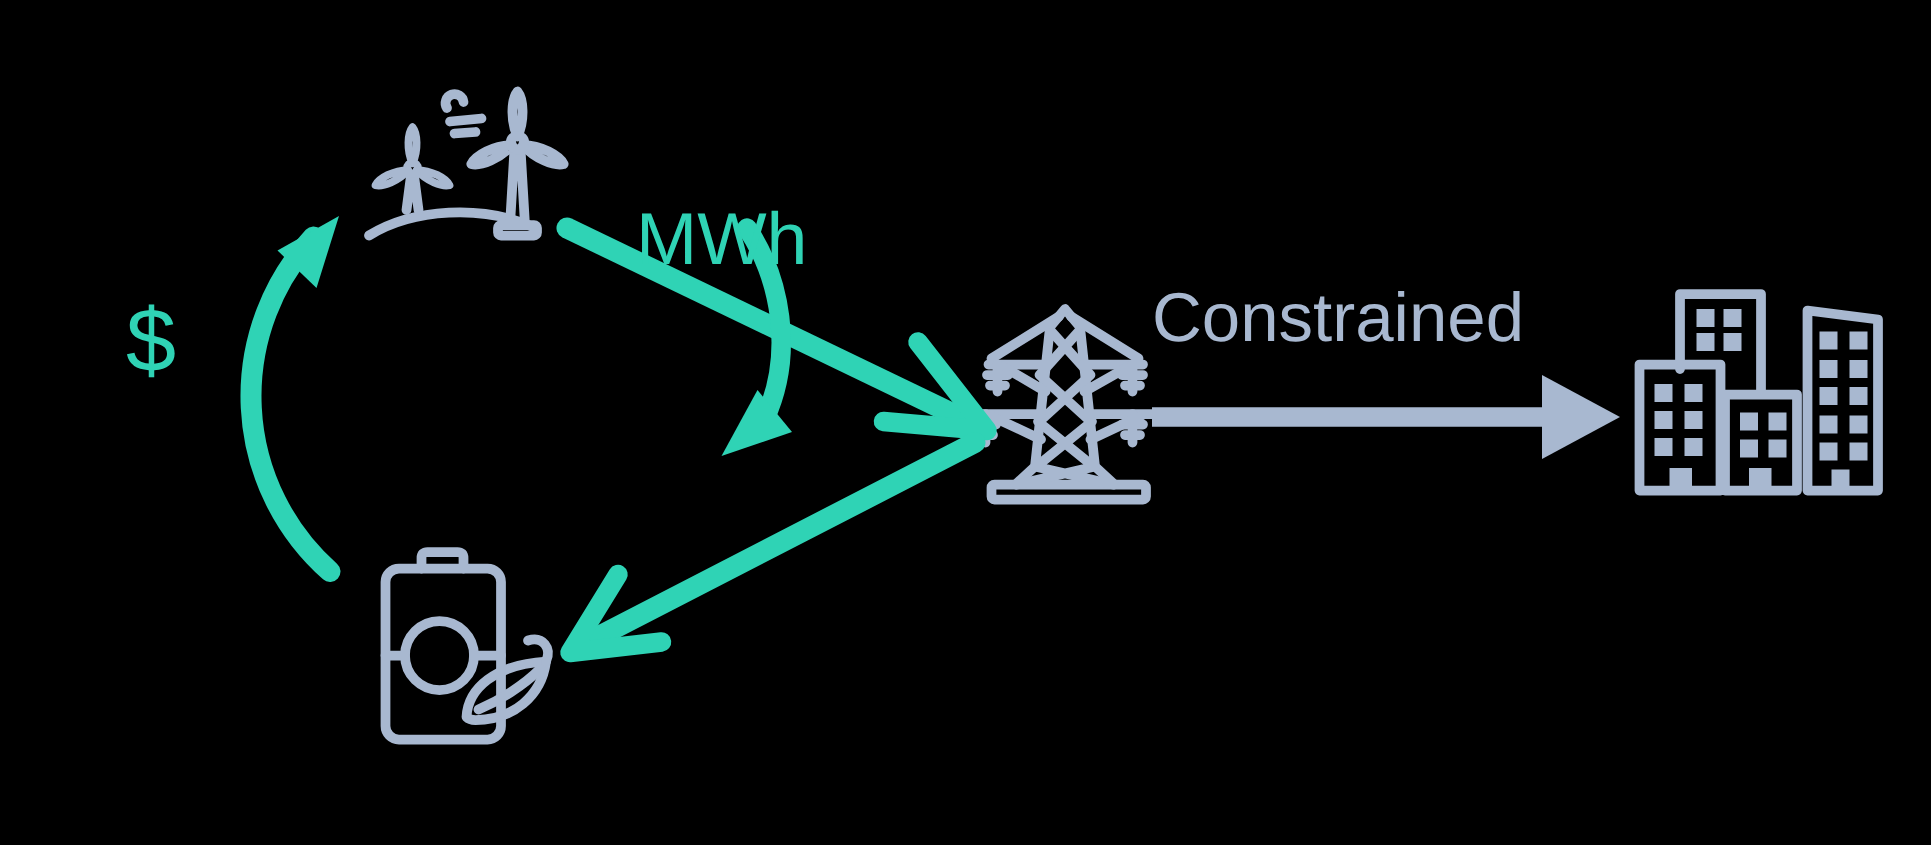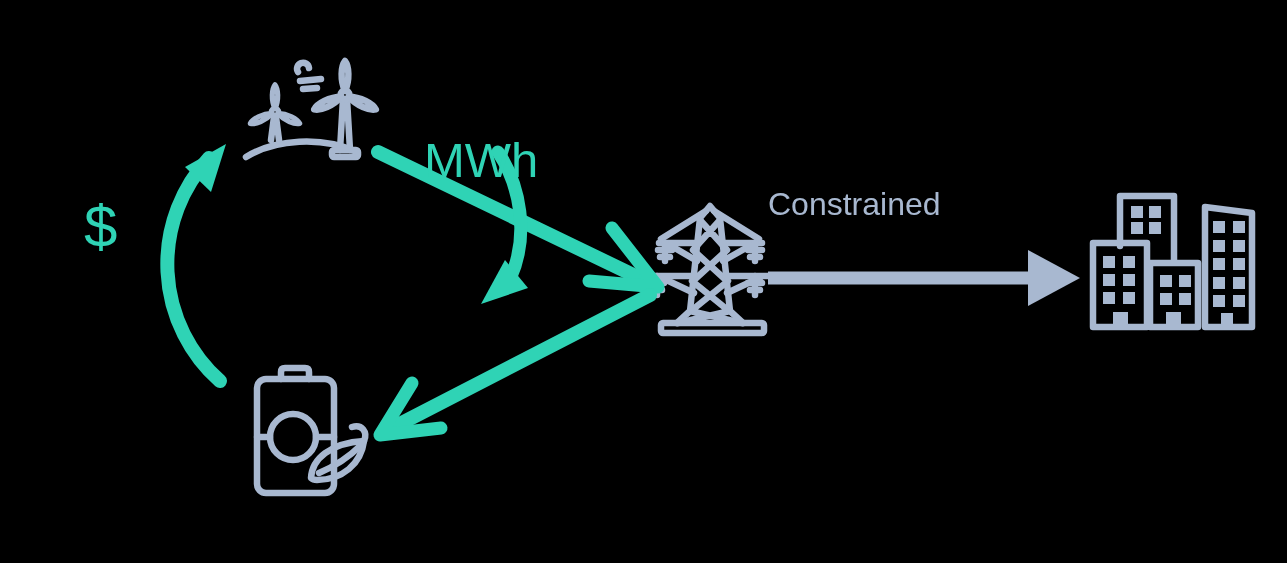--- a/index.html
+++ b/index.html
@@ -18,21 +18,21 @@
   #diagram-svg{position:absolute;left:0;top:0;width:1287px;height:563px;}
   .gl{stroke:var(--icon);fill:none;stroke-width:6.5;stroke-linecap:round;stroke-linejoin:round;}
   .gf{fill:var(--icon);stroke:none;}
   .tl{stroke:var(--accent);fill:none;stroke-linecap:round;stroke-linejoin:round;}
   .tf{fill:var(--accent);stroke:none;}
   .label{position:absolute;line-height:1;white-space:nowrap;}
   .label.teal{color:var(--accent);}
   .label.gray{color:var(--icon);}
   #dollar-label{left:84px;top:197px;font-size:60px;}
   #mwh-label{left:424px;top:88px;font-size:49px;margin-top:48px;}
-  #constrained-label{left:768px;top:188px;font-size:32px;}
+  #constrained-label{left:768px;top:188px;font-size:46px;}
 </style>
 </head>
 <body>
 
 <div id="stage">
 
   <svg id="diagram-svg" viewBox="0 0 1287 563">
 
     <g>
       <path class="gl" d="M 309,68 A 6,6 0 1 0 298,72 M 300,81 L 321,79 M 303,89 L 317,88"></path>

